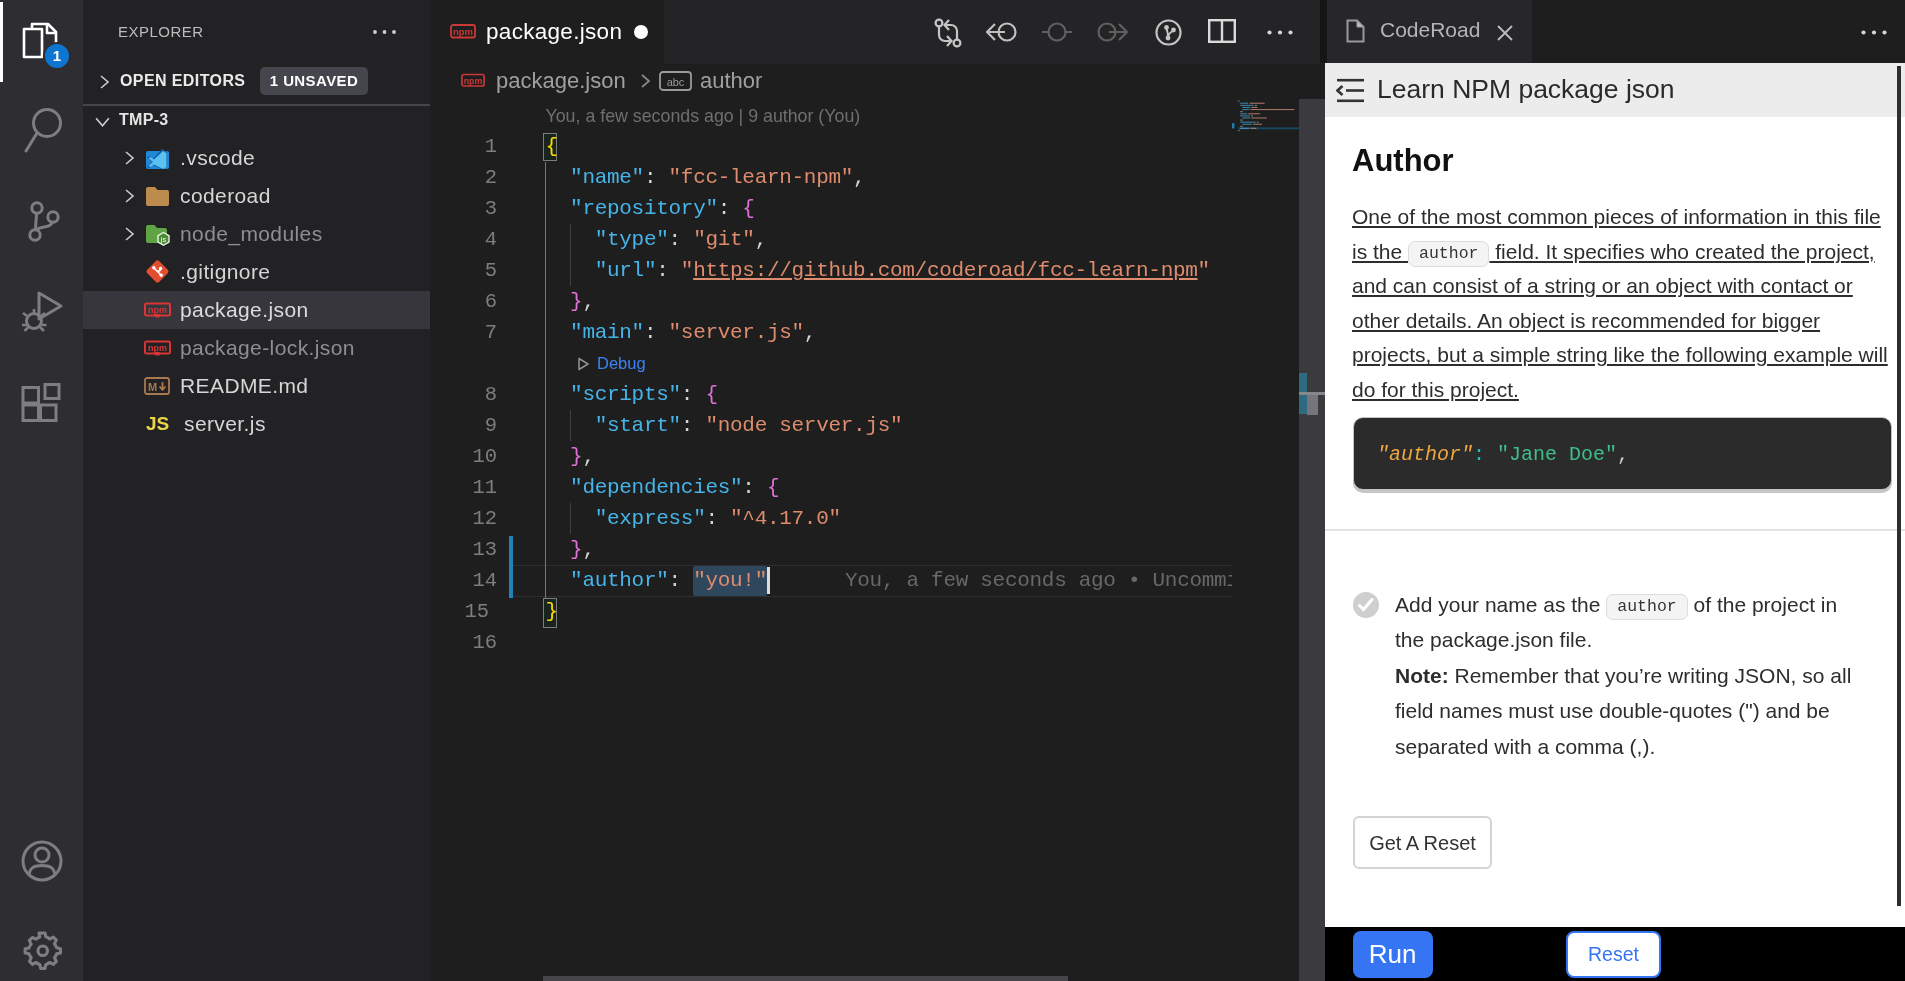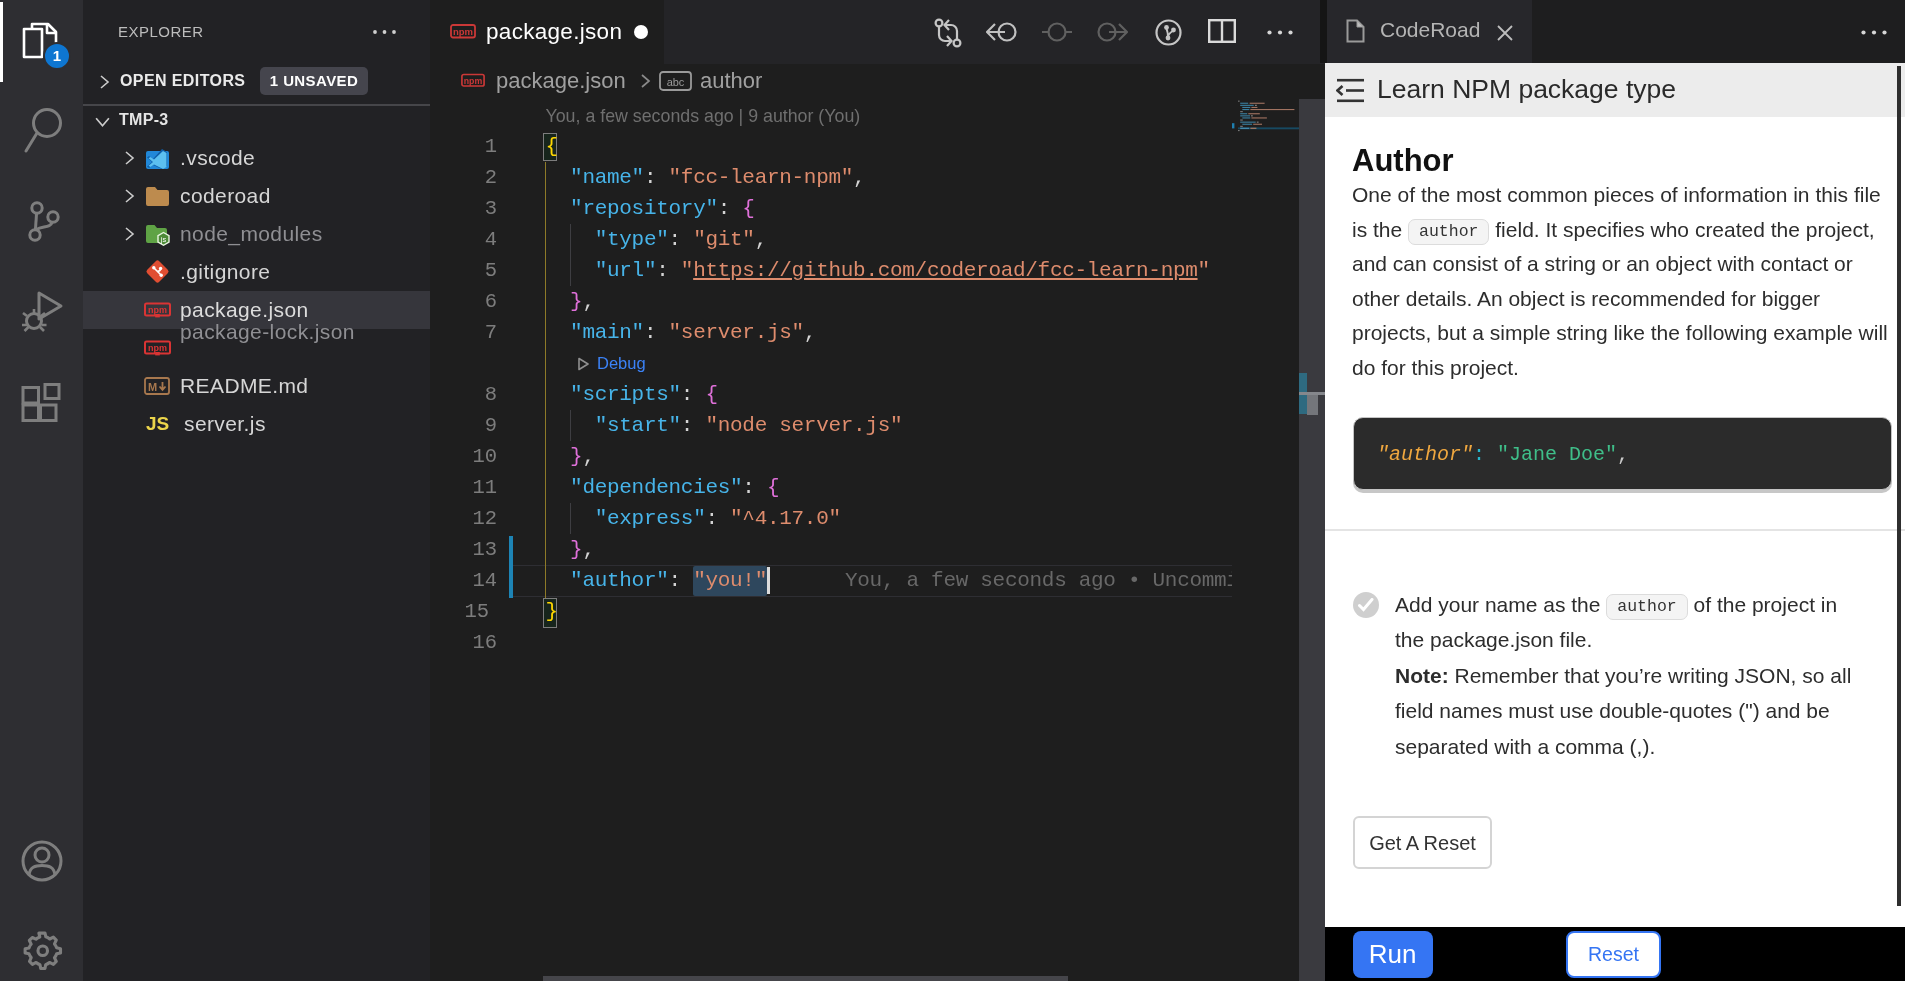--- a/index.html
+++ b/index.html
@@ -153,21 +153,21 @@
   <path d="M18.5 5 v7 M15.5 9.5 l3 3.4 3 -3.4" fill="none" stroke="#a8784e" stroke-width="1.8"></path>
 </svg>
 
 <div class="abs" style="left:146px;top:413px;font-size:19px;font-weight:bold;color:#ecd54b;">JS</div>
 
 <div class="abs" style="left:180px;top:146px;font-size:21px;letter-spacing:0.4px;color:#d6d6d6;">.vscode</div>
 <div class="abs" style="left:180px;top:184px;font-size:21px;letter-spacing:0.4px;color:#d6d6d6;">coderoad</div>
 <div class="abs" style="left:180px;top:222px;font-size:21px;letter-spacing:0.4px;color:#8f8f93;">node_modules</div>
 <div class="abs" style="left:180px;top:260px;font-size:21px;letter-spacing:0.4px;color:#d6d6d6;">.gitignore</div>
 <div class="abs" style="left:180px;top:298px;font-size:21px;letter-spacing:0.4px;color:#dcdcdc;">package.json</div>
-<div class="abs" style="left:180px;top:320px;font-size:21px;letter-spacing:0.4px;color:#8f8f93;">package-lock.json</div>
+<div class="abs" style="left:180px;top:336px;font-size:21px;letter-spacing:0.4px;color:#8f8f93;">package-lock.json</div>
 <div class="abs" style="left:180px;top:374px;font-size:21px;letter-spacing:0.4px;color:#d6d6d6;">README.md</div>
 <div class="abs" style="left:184px;top:412px;font-size:21px;letter-spacing:0.4px;color:#d6d6d6;">server.js</div>
 <div class="abs" id="editor"></div>
 <div class="abs" id="tabstrip"></div>
 <div class="abs" id="tab1"></div>
 
 <svg class="abs" style="left:450px;top:24px" width="26" height="15" viewBox="0 0 26 15">
   <rect x="1" y="1" width="24" height="12.5" rx="2" fill="none" stroke="#cb3837" stroke-width="1.8"></rect>
   <text x="13" y="11" font-size="9.5" font-weight="bold" fill="#cb3837" text-anchor="middle" font-family="Liberation Sans">npm</text>
 </svg>
@@ -341,23 +341,23 @@
 <div class="abs" id="rpanel" style="left:1325px;top:63px;width:580px;height:864px;"></div>
 <div class="abs" style="left:1325px;top:63px;width:580px;height:54px;background:#ececec;"></div>
 <svg class="abs" style="left:1336px;top:78px" width="29" height="25" viewBox="0 0 29 25">
   <g stroke="#333333" stroke-width="2.6" fill="none">
     <path d="M1 2.2 h27"></path>
     <path d="M10 12.5 h18"></path>
     <path d="M1 22.8 h27"></path>
     <path d="M6.5 8 L1.5 12.5 L6.5 17"></path>
   </g>
 </svg>
-<div class="abs" style="left:1377px;top:74px;font-size:26.5px;color:#2a2a2a;">Learn NPM package type</div>
+<div class="abs" style="left:1377px;top:74px;font-size:26.5px;color:#2a2a2a;">Learn NPM package json</div>
 <div class="abs" style="left:1352px;top:143px;font-size:31px;font-weight:bold;color:#111111;">Author</div>
-<div class="abs" style="left:1352px;top:178px;font-size:21px;line-height:34.6px;color:#2d2d2d;white-space:nowrap;">
+<div class="abs" style="left:1352px;top:200px;font-size:21px;line-height:34.6px;color:#2d2d2d;white-space:nowrap;text-decoration:underline;">
 One of the most common pieces of information in this file<br>
 is the <span style="display:inline-block;background:#f4f4f4;border:1.5px solid #dcdcdc;border-radius:7px;padding:0 10px;height:26px;line-height:24px;font-family:'Liberation Mono',monospace;font-size:16.5px;color:#333;position:relative;top:-1px;">author</span> field. It specifies who created the project,<br>
 and can consist of a string or an object with contact or<br>
 other details. An object is recommended for bigger<br>
 projects, but a simple string like the following example will<br>
 do for this project.
 </div>
 
 <div class="abs" style="left:1353px;top:417px;width:539px;height:73px;background:#2b2b2b;border:1px solid #c4c4c4;border-radius:10px;box-shadow:0 3px 0 rgba(0,0,0,0.22);"></div>
 <div class="abs mono" style="left:1377px;top:443px;font-size:20px;white-space:pre;"><span style="color:#efa73f;font-style:italic;">"author"</span><span style="color:#27b6ce;">:</span> <span style="color:#3fbe89;">"Jane Doe"</span><span style="color:#c9c9c9;">,</span></div>

